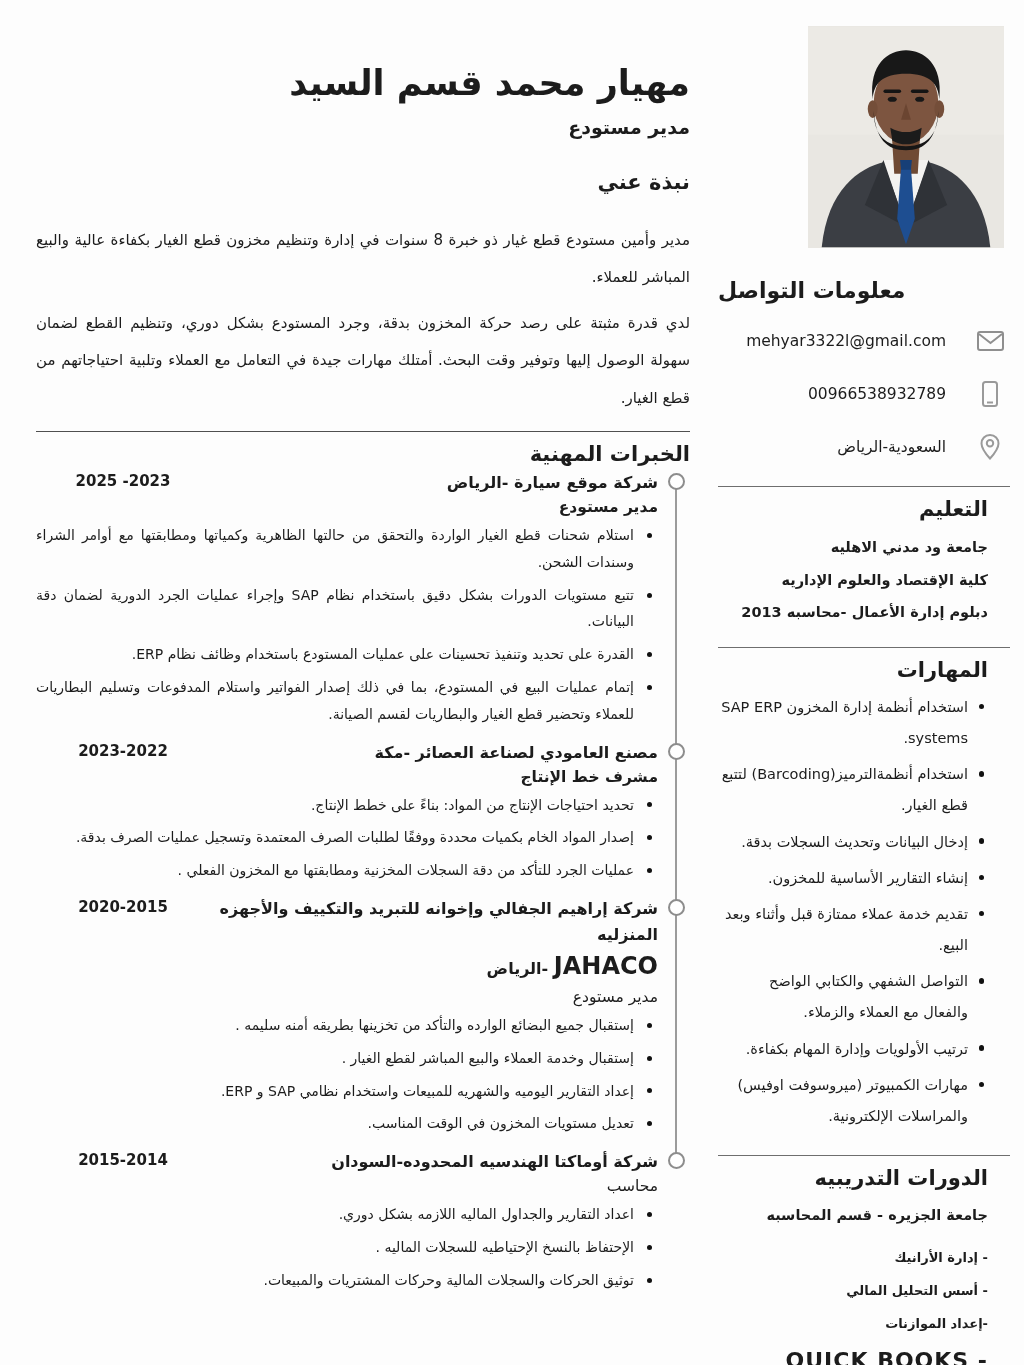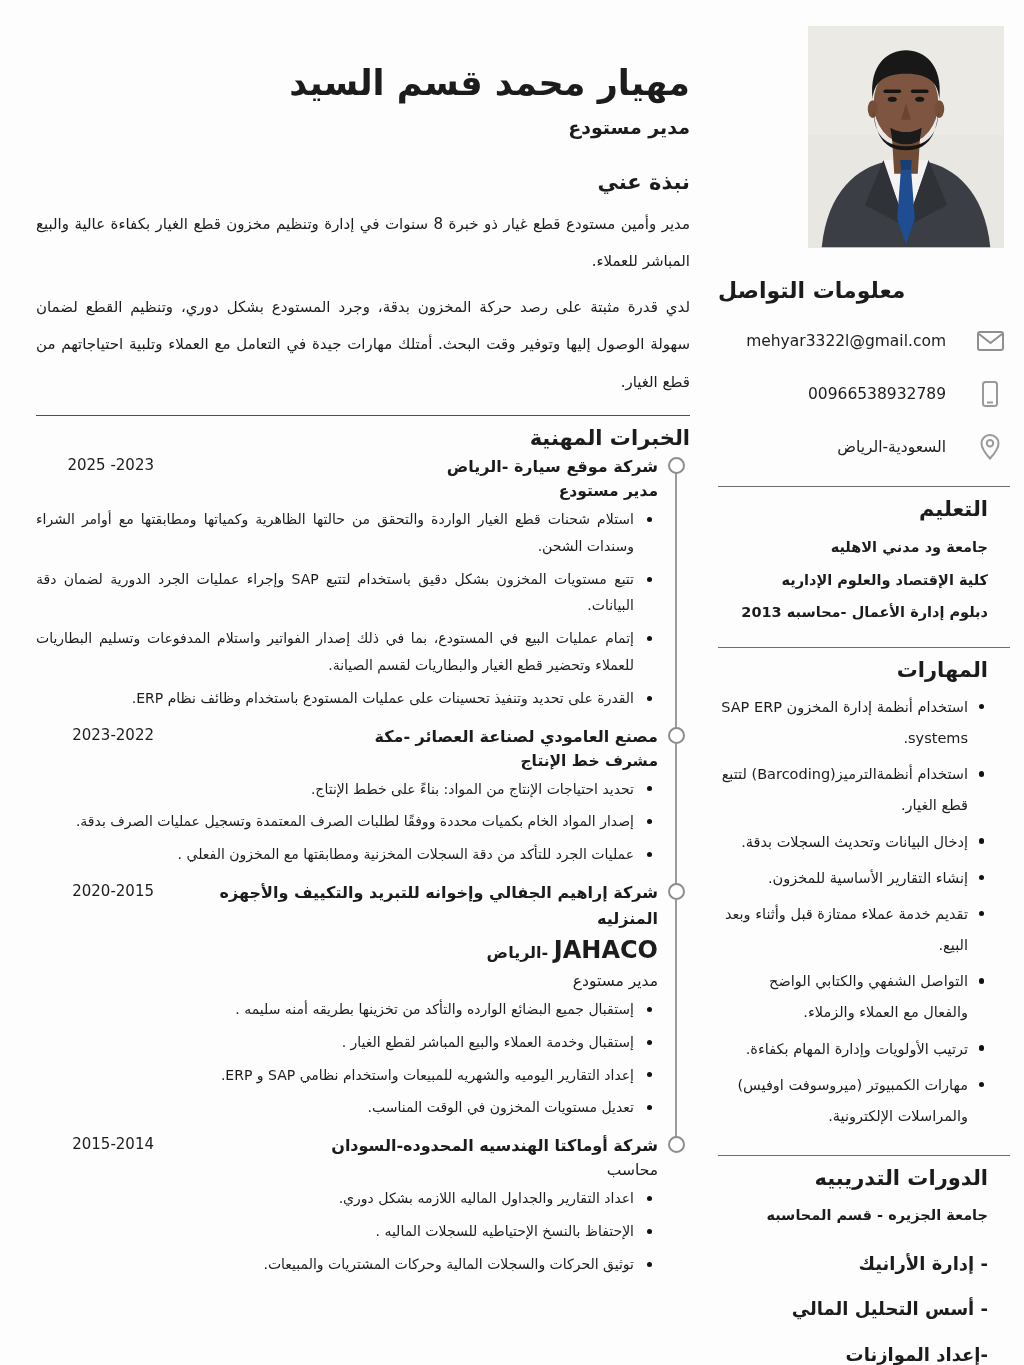--- a/index.html
+++ b/index.html
@@ -54,51 +54,51 @@
     position:relative;
     padding-right:20px;
     font-size:14.5px;line-height:2.15;
     margin-bottom:5px;
   }
   ul.side-list li::before{
     content:"";position:absolute;right:4px;top:0.82em;
     width:5.5px;height:5.5px;border-radius:50%;background:#111;
   }
   .course-sub{font-size:14.5px;font-weight:700;line-height:2.1;margin-bottom:10px;}
-  .course-item{font-size:18px;font-weight:700;line-height:2.55;}
+  .course-item{font-size:13px;font-weight:700;line-height:2.55;}
   .quickbooks{font-size:22px;font-weight:700;letter-spacing:1px;margin:8px 0 10px;}
   
   .main{
     flex:1;
     box-sizing:border-box;
     padding:62px 28px 0 36px;
   }
   .person-name{font-size:35px;font-weight:700;margin:0;line-height:1.25;text-align:right;}
   .person-title{font-size:19px;font-weight:700;margin:10px 0 0;}
-  .about-heading{font-size:21px;font-weight:700;margin:32px 0 12px;}
+  .about-heading{font-size:21px;font-weight:700;margin:32px 0 28px;}
   .about-p{font-size:15px;line-height:2.5;text-align:justify;margin:0 0 8px;}
   .main-rule{border:none;border-top:1.8px solid #4f4f4f;margin:14px 0 4px;}
   .exp-heading{font-size:21px;font-weight:700;margin:10px 0 2px;}
   .jobs{position:relative;padding-right:32px;margin-top:4px;}
   .jobs::before{ 
     content:"";position:absolute;
     right:13px;top:18px;bottom:126px;
     width:1.6px;background:#9b9b9b;
   }
   .job{position:relative;margin-bottom:12px;}
   .job::before{ 
     content:"";position:absolute;right:-27px;top:3px;
     width:13px;height:13px;background:#fff;
     border:2px solid #8d8d8d;border-radius:50%;
     z-index:1;
   }
   .job-head{display:flex;align-items:flex-start;}
   .company{flex:1;font-size:16px;font-weight:700;line-height:1.6;}
   .company .latin-xl{font-size:24px;font-weight:700;}
-  .dates{flex:none;width:118px;text-align:right;font-size:15px;font-weight:400;padding-top:2px;}
+  .dates{flex:none;width:118px;text-align:center;font-size:15px;font-weight:700;padding-top:2px;margin-left:28px;}
   .role{font-size:15.5px;font-weight:700;margin:2px 0 6px;}
   .job:nth-child(3) .role,.job:nth-child(4) .role{font-weight:400;}
   ul.bullets{list-style:none;margin:0;padding:0;}
   ul.bullets li{
     position:relative;padding-right:24px;
     font-size:14px;line-height:1.92;text-align:justify;
     margin-bottom:6px;
   }
   ul.bullets li::before{
     content:"";position:absolute;right:6px;top:0.78em;
@@ -233,23 +233,23 @@
         <div class="job">
           <div class="job-head">
             <div class="company">
               <div>شركة موقع سيارة -الرياض</div>
             </div>
             <div class="dates" dir="ltr">2025 -2023</div>
           </div>
           <div class="role">مدير مستودع</div>
           <ul class="bullets">
             <li>استلام شحنات قطع الغيار الواردة والتحقق من حالتها الظاهرية وكمياتها ومطابقتها مع أوامر الشراء وسندات الشحن.</li>
-            <li>تتبع مستويات المخزون بشكل دقيق باستخدام لتتبع SAP وإجراء عمليات الجرد الدورية لضمان دقة البيانات.</li>
+            <li>تتبع مستويات الدورات بشكل دقيق باستخدام نظام SAP وإجراء عمليات الجرد الدورية لضمان دقة البيانات.</li>
+            <li>القدرة على تحديد وتنفيذ تحسينات على عمليات المستودع باستخدام وظائف نظام ERP.</li>
             <li>إتمام عمليات البيع في المستودع، بما في ذلك إصدار الفواتير واستلام المدفوعات وتسليم البطاريات للعملاء وتحضير قطع الغيار والبطاريات لقسم الصيانة.</li>
-            <li>القدرة على تحديد وتنفيذ تحسينات على عمليات المستودع باستخدام وظائف نظام ERP.</li>
           </ul>
         </div>
         <div class="job">
           <div class="job-head">
             <div class="company">
               <div>مصنع العامودي لصناعة العصائر -مكة</div>
             </div>
             <div class="dates" dir="ltr">2023-2022</div>
           </div>
           <div class="role">مشرف خط الإنتاج</div>

